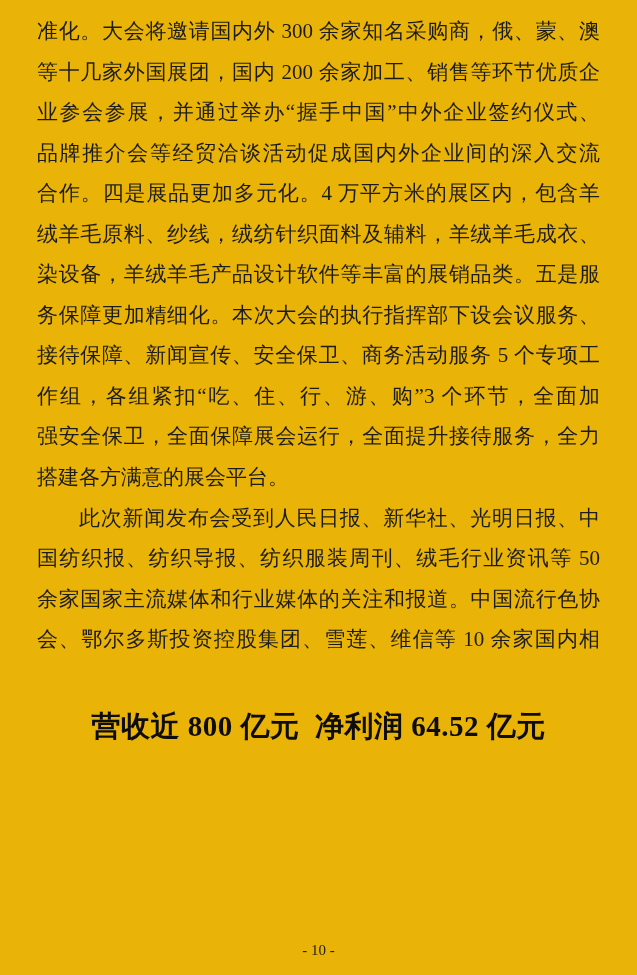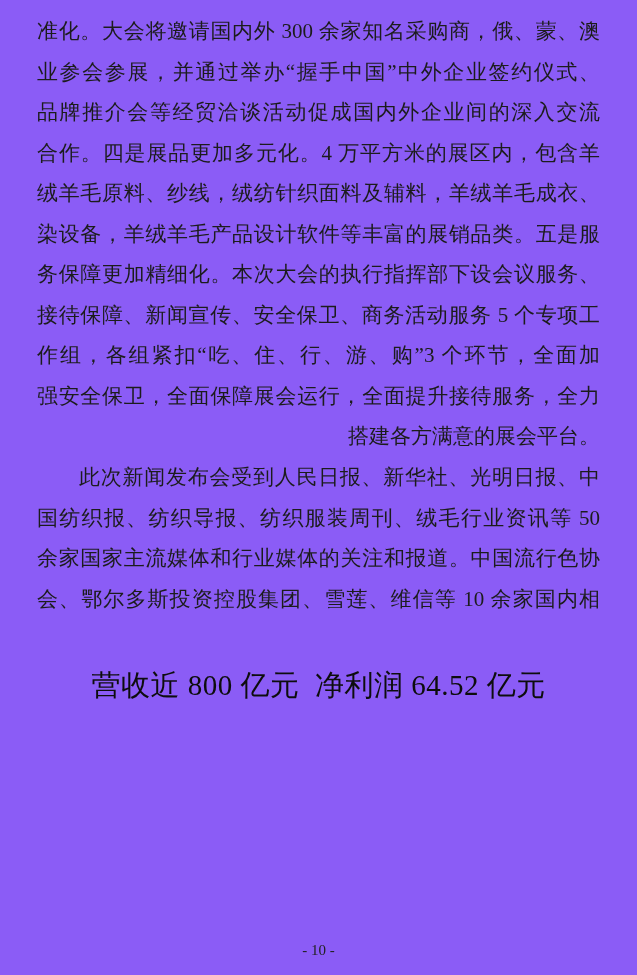--- a/index.html
+++ b/index.html
@@ -10,53 +10,53 @@
     width: 637px;
     height: 975px;
     background: #ffffff;
     position: relative;
     overflow: hidden;
     font-family: "Liberation Serif", "DejaVu Serif", serif;
   }
   .page {
     position: absolute;
     inset: 0;
-    background: #8b5cf6;
+    background: #eab308;
   }
   .content {
     position: absolute;
     left: 37px;
     top: 11px;
     width: 563px;
   }
   .line {
     font-size: 21px;
     line-height: 40.55px;
     height: 40.55px;
     color: #1c1c1c;
-    text-align: right;
+    text-align: left;
     overflow: hidden;
   }
   .line.just {
     text-align: justify;
     text-align-last: justify;
     text-justify: inter-character;
   }
   .line.indent {
     text-indent: 2em;
   }
   .line.attribution {
     text-align: right;
     text-align-last: right;
     padding-right: 13px;
   }
   .heading {
     margin: 46px 0 0 0;
     font-size: 29px;
-    font-weight: normal;
+    font-weight: bold;
     line-height: 40px;
     color: #0d0d0d;
     text-align: center;
     white-space: pre;
     letter-spacing: 0.5px;
   }
   .page-number {
     position: absolute;
     left: 0;
     top: 941px;
@@ -68,20 +68,21 @@
     white-space: pre;
   }
 </style>
 </head>
 <body>
 
 <div class="page">
   <div class="content">
 
     <div class="line just">准化。大会将邀请国内外 300 余家知名采购商，俄、蒙、澳</div>
+      <div class="line just">等十几家外国展团，国内 200 余家加工、销售等环节优质企</div>
       <div class="line just">业参会参展，并通过举办“握手中国”中外企业签约仪式、</div>
       <div class="line just">品牌推介会等经贸洽谈活动促成国内外企业间的深入交流</div>
       <div class="line just">合作。四是展品更加多元化。4 万平方米的展区内，包含羊</div>
       <div class="line just">绒羊毛原料、纱线，绒纺针织面料及辅料，羊绒羊毛成衣、</div>
       <div class="line just">染设备，羊绒羊毛产品设计软件等丰富的展销品类。五是服</div>
       <div class="line just">务保障更加精细化。本次大会的执行指挥部下设会议服务、</div>
       <div class="line just">接待保障、新闻宣传、安全保卫、商务活动服务 5 个专项工</div>
       <div class="line just">作组，各组紧扣“吃、住、行、游、购”3 个环节，全面加</div>
       <div class="line just">强安全保卫，全面保障展会运行，全面提升接待服务，全力</div>
       <div class="line">搭建各方满意的展会平台。</div>

